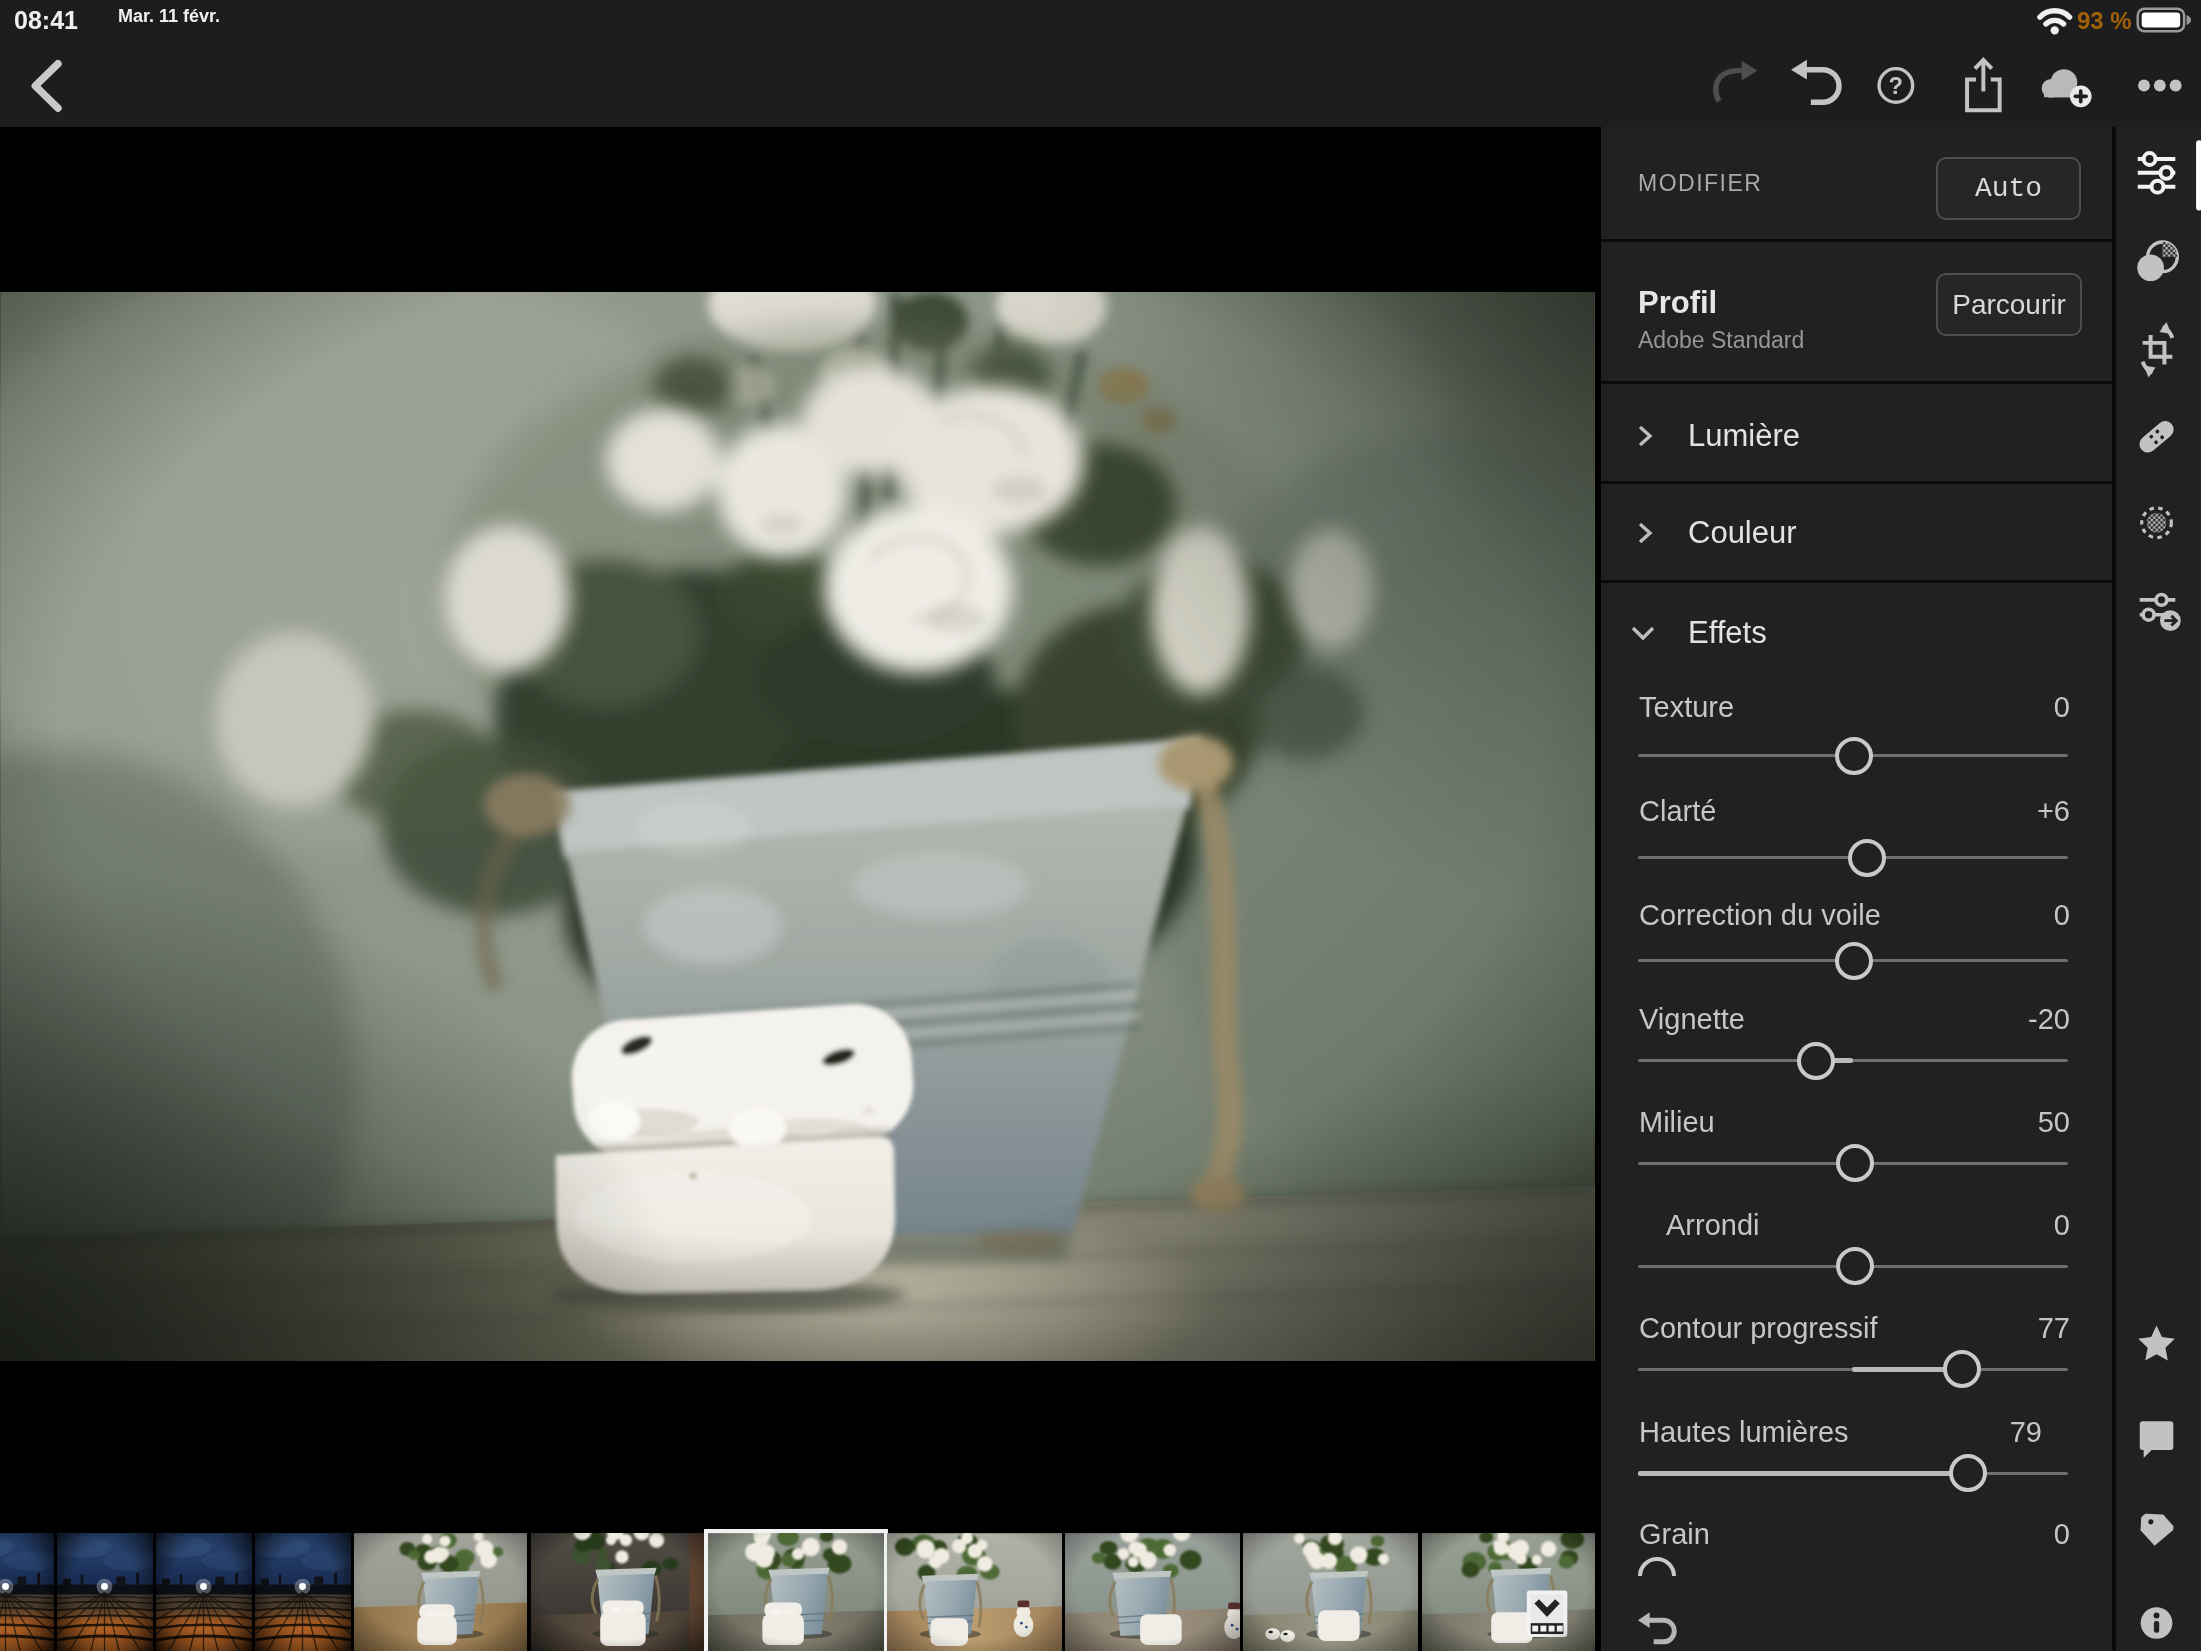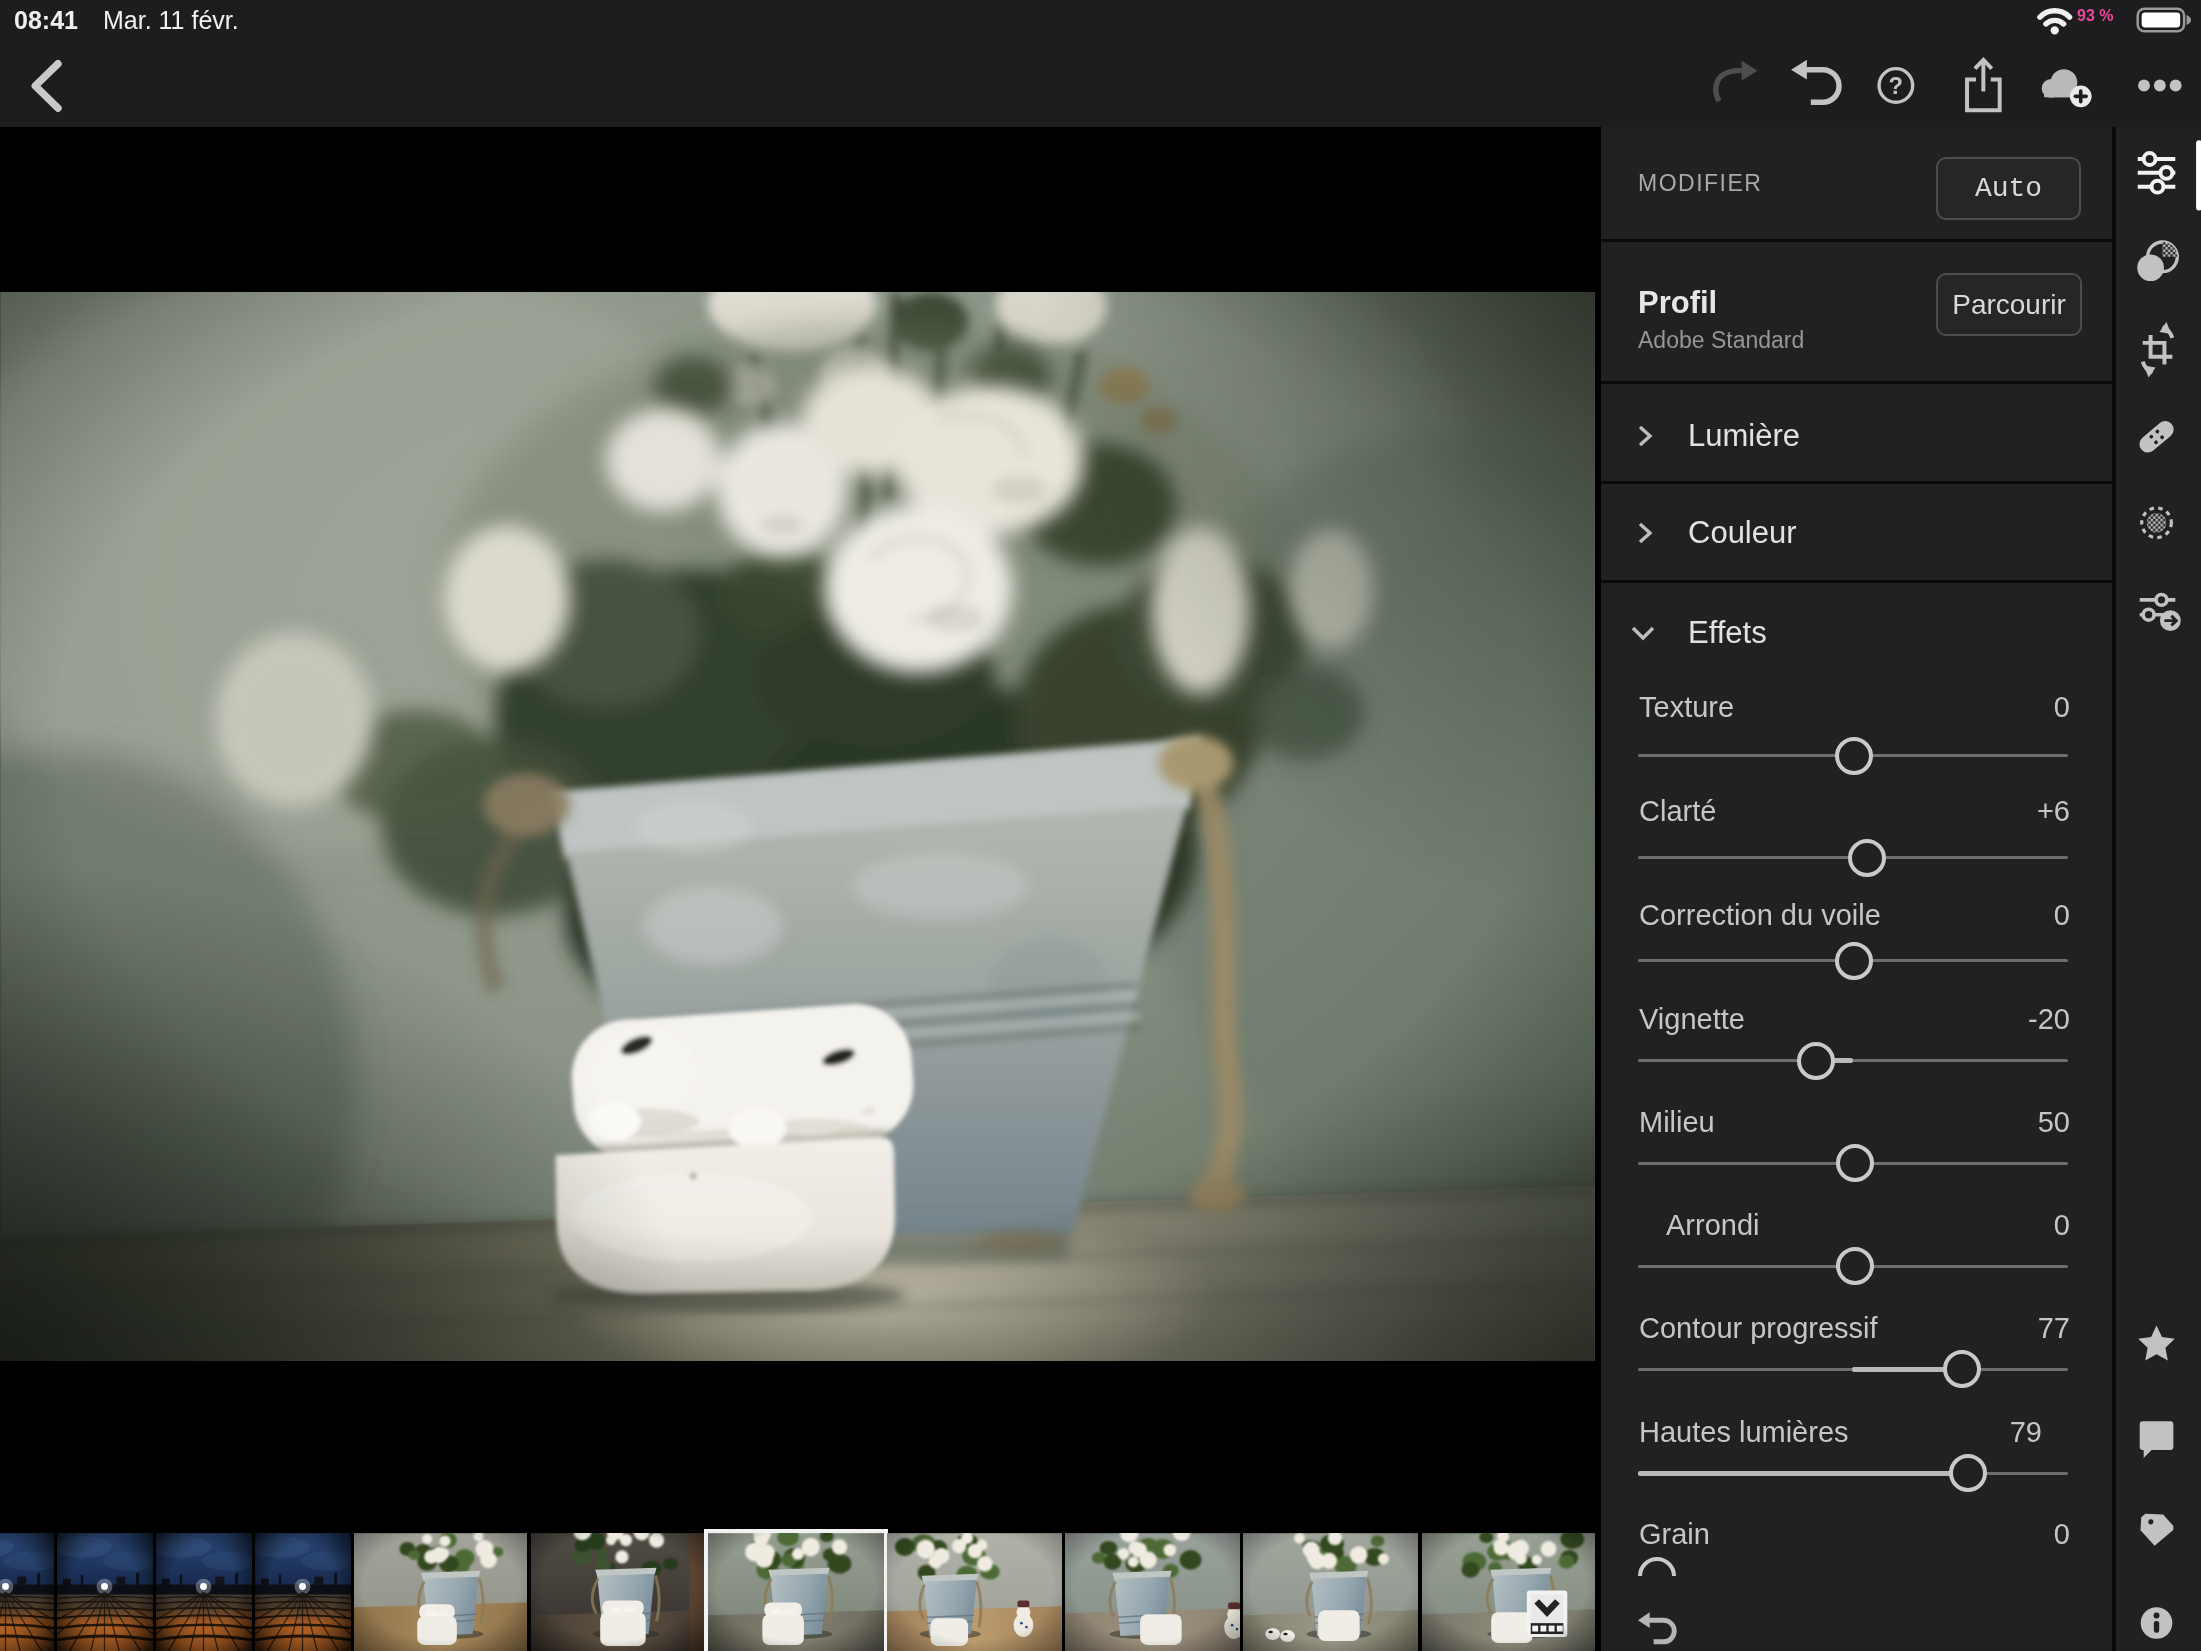--- a/index.html
+++ b/index.html
@@ -16,22 +16,22 @@
   .trackhi{position:absolute;height:5px;background:#b9b9b9;border-radius:2px;}
   .knob{position:absolute;width:30px;height:30px;border-radius:50%;border:4px solid #c9c9c9;background:#212121;}
   #strip svg{filter:blur(0.7px);}
 </style>
 </head>
 <body>
 <div id="root">
 
   <div class="abs" style="left:0;top:0;width:2202px;height:127px;background:#1d1d1f;"></div>
   <div class="abs" style="left:14px;top:6px;color:#f0f0f0;font-size:25px;font-weight:bold;">08:41</div>
-  <div class="abs" style="left:103px;top:6px;color:#f0f0f0;font-size:25px;font-weight:normal;">Mar. 11 févr.</div>
-  <div class="abs" style="left:2077px;top:7px;color:#ec4899;font-size:16px;font-weight:bold;">93&nbsp;%</div>
+  <div class="abs" style="left:118px;top:6px;color:#f0f0f0;font-size:18px;font-weight:bold;">Mar. 11 févr.</div>
+  <div class="abs" style="left:2077px;top:7px;color:#a16207;font-size:24px;font-weight:bold;">93&nbsp;%</div>
   <svg id="statusicons" class="abs" style="left:2035px;top:4px;" width="158" height="32" viewBox="0 0 160 32">
     <path d="M5 13 A21 21 0 0 1 35 13" fill="none" stroke="#f0f0f0" stroke-width="5.5" stroke-linecap="round"></path>
     <path d="M11 20 A13 13 0 0 1 29 20" fill="none" stroke="#f0f0f0" stroke-width="5.5" stroke-linecap="round"></path>
     <circle cx="20" cy="26.5" r="4.2" fill="#f0f0f0"></circle>
     <rect x="104" y="4.5" width="47" height="23" rx="7" fill="none" stroke="#9a9a9a" stroke-width="2.5"></rect>
     <rect x="108" y="8.5" width="39" height="15" rx="3.5" fill="#ffffff"></rect>
     <path d="M153.5 11 Q158 13 158 16 Q158 19 153.5 21 Z" fill="#9a9a9a"></path>
   </svg>
   <svg id="toolbaricons" class="abs" style="left:0;top:40px;" width="2202" height="87" viewBox="0 0 2224 88">
     <path d="M57 24 L34 46.5 L57 69" fill="none" stroke="#c9c9c9" stroke-width="7.5" stroke-linecap="round" stroke-linejoin="round"></path>

